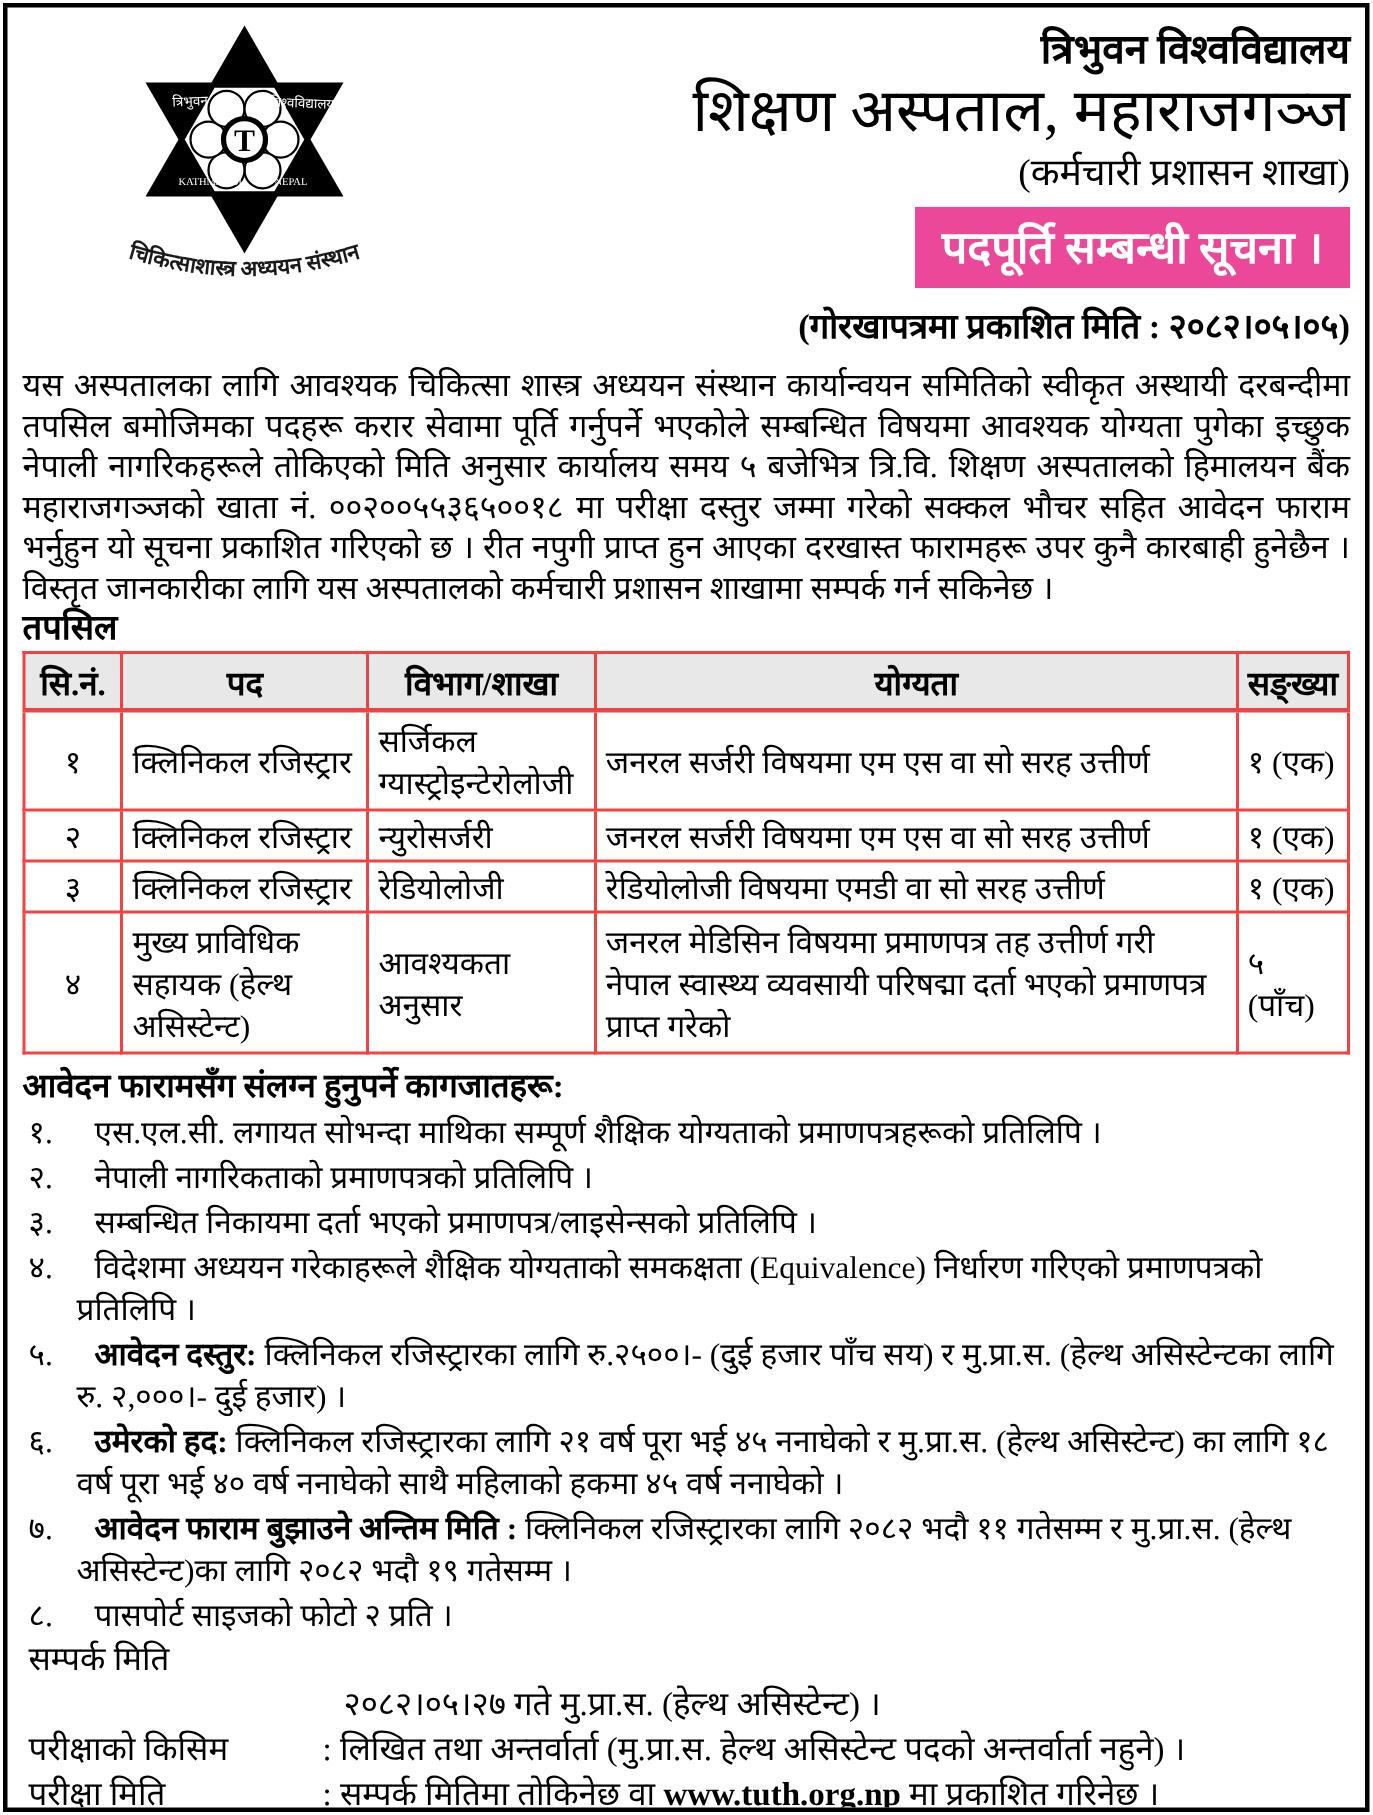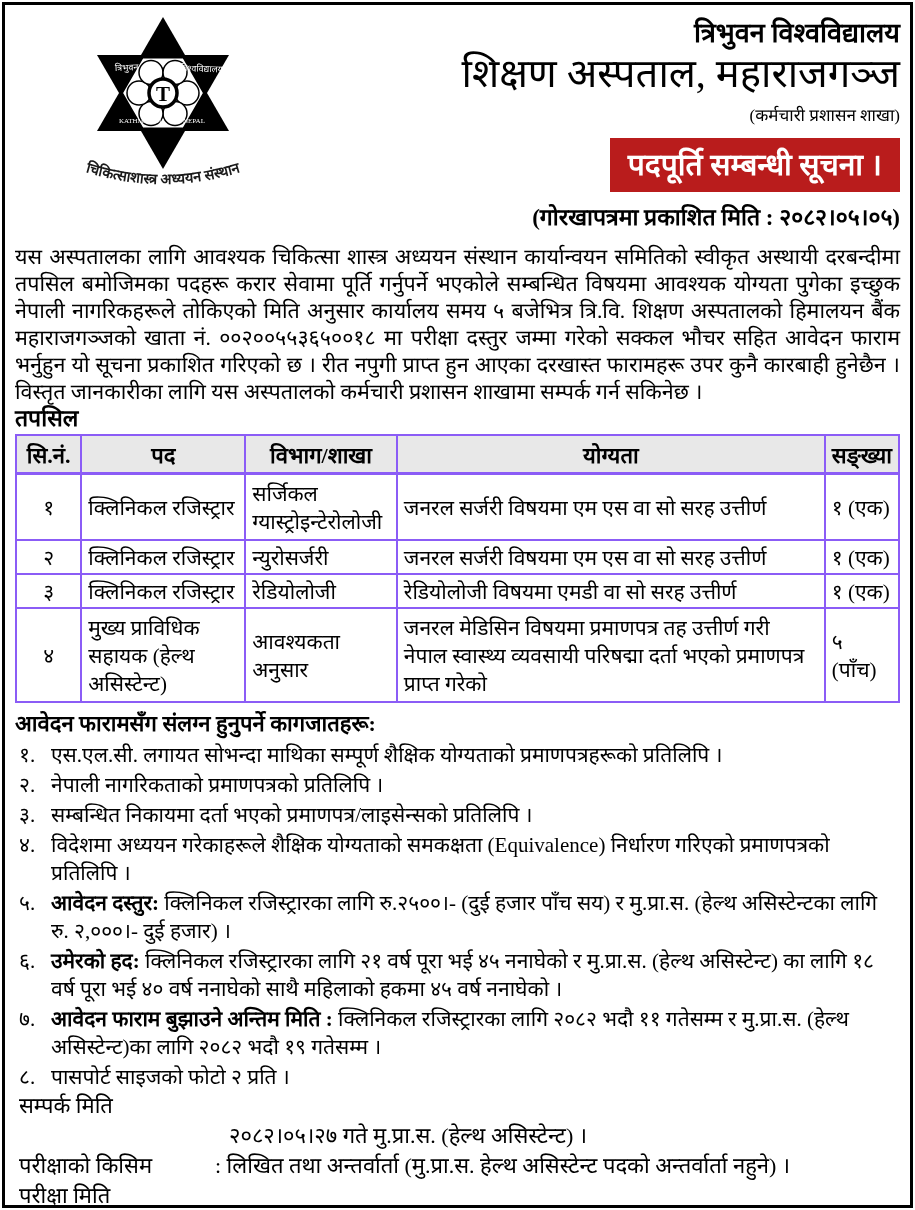--- a/index.html
+++ b/index.html
@@ -8,41 +8,41 @@
   .page {
     position:absolute; left:2px; top:2px; width:911px; height:1206px;
     border:3px solid #000; padding:4px 10px 6px 10px; overflow:hidden; background:#fff;
   }
   
   .header { position:relative; min-height:192px; }
   .logo-wrap { position:absolute; left:8px; top:2px; width:280px; height:190px; }
   .hdr-text { margin-left:130px; text-align:right; }
   .university { font-size:27px; font-weight:bold; padding-top:4px; }
   .hospital   { font-size:40px; font-weight:normal; line-height:48px; }
-  .branch     { font-size:17px; line-height:32px; margin-top:2px; }
-  .notice-box { display:inline-block; background:#b91c1c; color:#fff; font-size:30px;
+  .branch     { font-size:25px; line-height:32px; margin-top:2px; }
+  .notice-box { display:inline-block; background:#ec4899; color:#fff; font-size:30px;
                 font-weight:bold; padding:5px 18px 8px 18px; margin-top:6px; }
   .published  { font-size:23px; font-weight:bold; margin-top:8px; }
   
   .para { font-size:21.5px; line-height:27px; text-align:justify; margin-top:12px; }
   .tapasil { text-align:left; font-size:23px; font-weight:bold; line-height:26px; }
   
   table { width:100%; border-collapse:collapse; margin-top:2px; }
-  th,td { border:2px solid #8b5cf6; font-size:21px; padding:2px 6px; vertical-align:middle; }
+  th,td { border:2px solid #ef4444; font-size:21px; padding:2px 6px; vertical-align:middle; }
   th { background:#e8e8e8; font-size:22px; font-weight:bold; height:38px; border-bottom-width:3px; }
   td.center { text-align:center; }
   td.dept { word-break:break-word;border-radius:19px; }
   tr.r1 td, tr.r4 td { padding-top:4px; padding-bottom:4px; }
   
   .docs { margin-top:6px; }
   .docs-heading { font-size:22px; font-weight:bold; line-height:30px; }
   .li { display:flex; font-size:21px; line-height:28px; margin-top:2px; }
   .li .num { width:36px; flex:0 0 36px; padding-left:4px; }
   .li .txt { flex:1; }
-  .li .txt b { font-weight:bold; }
+  .li .txt b { font-weight:bold;margin-left:12px; }
   
   .kv { display:flex; font-size:22px; line-height:30px; }
   .kv .k { width:200px; flex:0 0 200px; font-weight:normal; padding-left:4px; }
   .kv .v { flex:1; }
   .kv .v .url { font-family:"Liberation Serif","DejaVu Serif",serif; font-weight:bold; }
   .kv.cont2 .k { font-weight:normal; }
   .indent2 { padding-left:14px; }
   .signature { text-align:right; font-size:22px; font-weight:bold; line-height:30px; padding-right:8px; margin-top:2px; }
 </style>
 </head>
@@ -186,17 +186,18 @@
     <div class="kv cont2">
       <span class="k"></span>
       <span class="v indent2">२०८२।०५।२७ गते मु.प्रा.स. (हेल्थ असिस्टेन्ट) ।</span>
     </div>
     <div class="kv">
       <span class="k">परीक्षाको किसिम</span>
       <span class="v">: लिखित तथा अन्तर्वार्ता (मु.प्रा.स. हेल्थ असिस्टेन्ट पदको अन्तर्वार्ता नहुने) ।</span>
     </div>
     <div class="kv">
       <span class="k">परीक्षा मिति</span>
+      <span class="v"><span>: सम्पर्क मितिमा तोकिनेछ वा </span><span class="url">www.tuth.org.np</span><span> मा प्रकाशित गरिनेछ ।</span></span>
     </div>
     <div class="signature">अस्पताल प्रशासन</div>
   </div>
 
 </div>
 
 </body></html>

